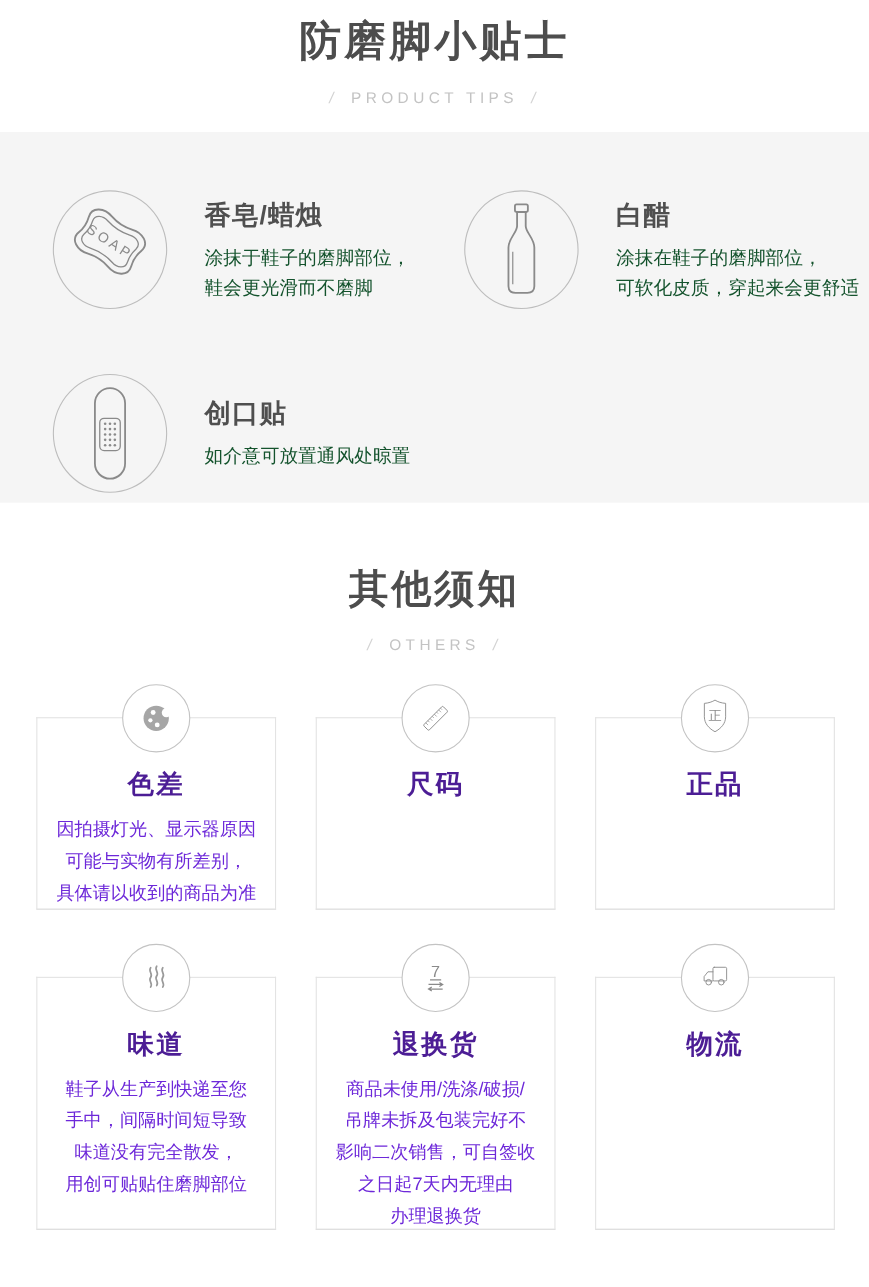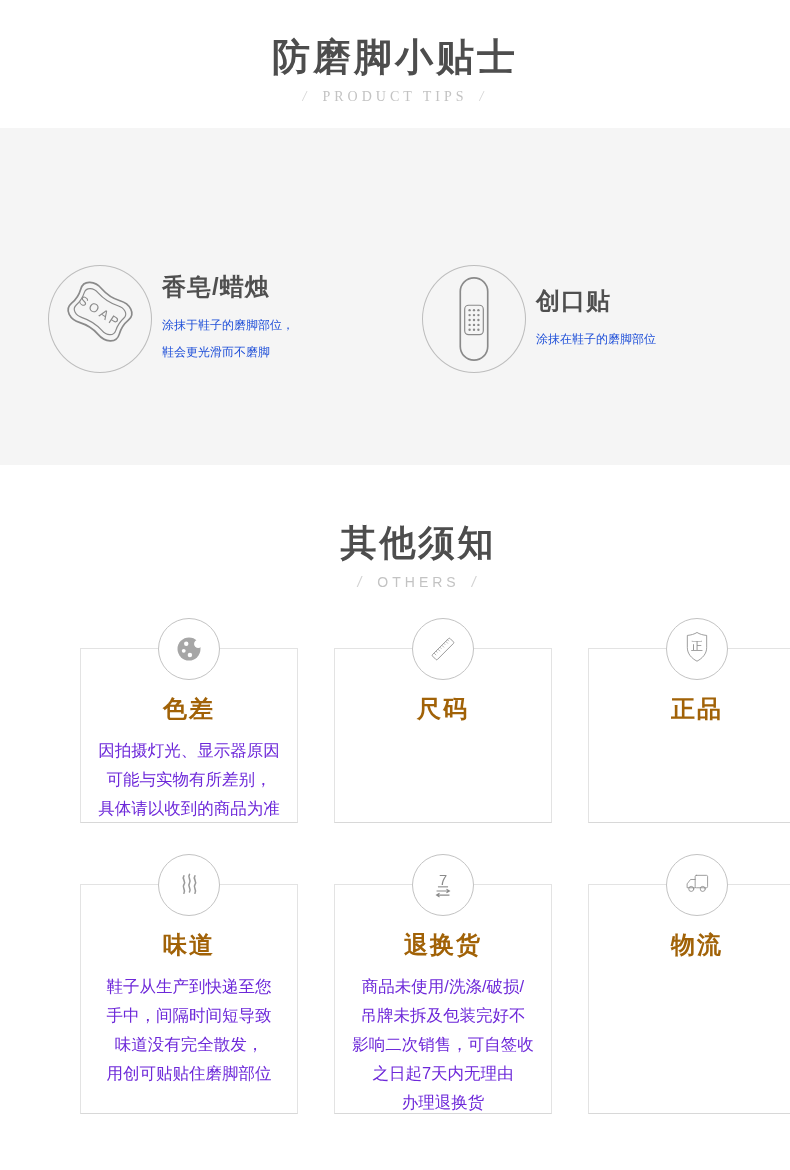--- a/index.html
+++ b/index.html
@@ -2,61 +2,61 @@
 <html><head>
 <meta charset="utf-8">
 <style>
   html,body { margin:0; padding:0; background:#fff; }
   body { width:790px; font-family:"Liberation Sans","DejaVu Sans",sans-serif; }
   .page { width:790px; height:1170px; overflow:hidden; background:#fff; }
 
   
   .sec-header { text-align:center; }
   .sec-title { margin:0; font-weight:bold; color:#4d4d4d; letter-spacing:3px; }
-  .hdr1 { padding-top:32px;font-family:Liberation Serif, serif; }
+  .hdr1 { padding-top:12px; }
   .hdr1 .sec-title { font-size:38px; }
-  .sec-sub { margin-top:6px; font-size:14px; color:#c3c3c3; letter-spacing:4px; }
+  .sec-sub { margin-top:18px; font-size:14px; color:#c3c3c3; letter-spacing:4px; }
   .sec-sub .slash { font-style:italic; color:#d2d2d2; margin:0 12px; }
 
   
   .tips-section {
     margin-top:23px; background:#f5f5f5; height:337px; box-sizing:border-box;
     padding:44px 0 0 48px;
     display:grid; grid-template-columns:374px 1fr; row-gap:40px;
   }
   .tip { display:flex; align-items:center; }
   .tip-circle {
     width:102px; height:106px; flex:none; border:1px solid #bdbdbd; border-radius:50%;
     display:flex; align-items:center; justify-content:center;
   }
   .tip-circle svg { width:98px; height:98px; }
-  .tip-text { margin-left:10px; }
+  .tip-text { margin-left:34px; }
   .tip-title { margin:0 0 9px; font-size:24px; font-weight:600; color:#4f4f4f; letter-spacing:1px; }
-  .tip-desc { margin:0; font-size:12px; color:#1d4ed8; line-height:27px; white-space:pre-line; }
+  .tip-desc { margin:0; font-size:17px; color:#14532d; line-height:27px; white-space:pre-line; }
 
   
-  .others-section { padding-top:54px;padding-left:47px; }
+  .others-section { padding-top:54px; }
   .cards {
     display:grid; grid-template-columns:repeat(3,218px); column-gap:36px; row-gap:61px;
     margin:58px 28px 0 33px;
   }
   .card {
     position:relative; box-sizing:border-box; background:#fff;
     border:1px solid #e3e3e3; border-bottom-color:#d8d8d8;
     padding:0 6px; text-align:center;
   }
   .card.r1 { height:175px; }
   .card.r2 { height:230px; }
   .card-circle {
     position:absolute; top:-31px; left:50%; transform:translateX(-50%);
     width:60px; height:60px; background:#fff; border:1px solid #c3c3c3; border-radius:50%;
     display:flex; align-items:center; justify-content:center;
   }
   .card-circle svg { width:46px; height:46px; }
-  .card-title { margin:44px 0 0; font-size:24px; font-weight:600; color:#a16207; letter-spacing:2px; }
+  .card-title { margin:44px 0 0; font-size:24px; font-weight:600; color:#4c1d95; letter-spacing:2px; }
   .card-desc { margin:11px 0 0; font-size:16.5px; color:#6d28d9; line-height:29px; white-space:pre-line; }
 </style>
 </head>
 <body>
 
 <div class="page">
 
   <div class="sec-header hdr1">
     <h1 class="sec-title">防磨脚小贴士</h1>
     <div class="sec-sub">
@@ -76,20 +76,36 @@
           </g>
         </svg>
       </div>
       <div class="tip-text">
         <h3 class="tip-title">香皂/蜡烛</h3>
         <p class="tip-desc">涂抹于鞋子的磨脚部位，
 鞋会更光滑而不磨脚</p>
       </div>
     </div>
 
+    <div class="tip">
+      <div class="tip-circle">
+        <svg viewBox="0 0 100 100">
+          <g stroke="#8a8a8a" stroke-width="1.7" fill="none" stroke-linejoin="round">
+            <rect x="44" y="8" width="12" height="7" rx="1.5"></rect>
+            <path d="M46,15 L46,28 C46,34 38,39.5 38,48 L38,84 C38,88 40.5,90 44.5,90 L55.5,90 C59.5,90 62,88 62,84 L62,48 C62,39.5 54,34 54,28 L54,15"></path>
+            <path d="M42,52 L42,82" stroke-width="1.1"></path>
+          </g>
+        </svg>
+      </div>
+      <div class="tip-text">
+        <h3 class="tip-title">白醋</h3>
+        <p class="tip-desc">涂抹在鞋子的磨脚部位，
+可软化皮质，穿起来会更舒适</p>
+      </div>
+    </div>
 
 
     <div class="tip">
       <div class="tip-circle">
         <svg viewBox="0 0 100 100">
           <g stroke="#8a8a8a" stroke-width="1.7" fill="none">
             <rect x="36" y="8" width="28" height="84" rx="14"></rect>
             <rect x="40.5" y="36" width="19" height="30" rx="4" stroke-width="1.2"></rect>
             <g fill="#8a8a8a" stroke="none">
               <circle cx="45.5" cy="41" r="1.2"></circle>
@@ -106,21 +122,21 @@
                 <circle cx="54.5" cy="56" r="1.2"></circle>
               <circle cx="45.5" cy="61" r="1.2"></circle>
                 <circle cx="50" cy="61" r="1.2"></circle>
                 <circle cx="54.5" cy="61" r="1.2"></circle>
             </g>
           </g>
         </svg>
       </div>
       <div class="tip-text">
         <h3 class="tip-title">创口贴</h3>
-        <p class="tip-desc">涂抹在鞋子的磨脚部位</p>
+        <p class="tip-desc">如介意可放置通风处晾置</p>
       </div>
     </div>
   </div>
 
   <div class="others-section">
     <div class="sec-header">
       <h2 class="sec-title" style="font-size:36px;">其他须知</h2>
       <div class="sec-sub">
         <span class="slash">/</span><span>OTHERS</span><span class="slash">/</span>
       </div>

